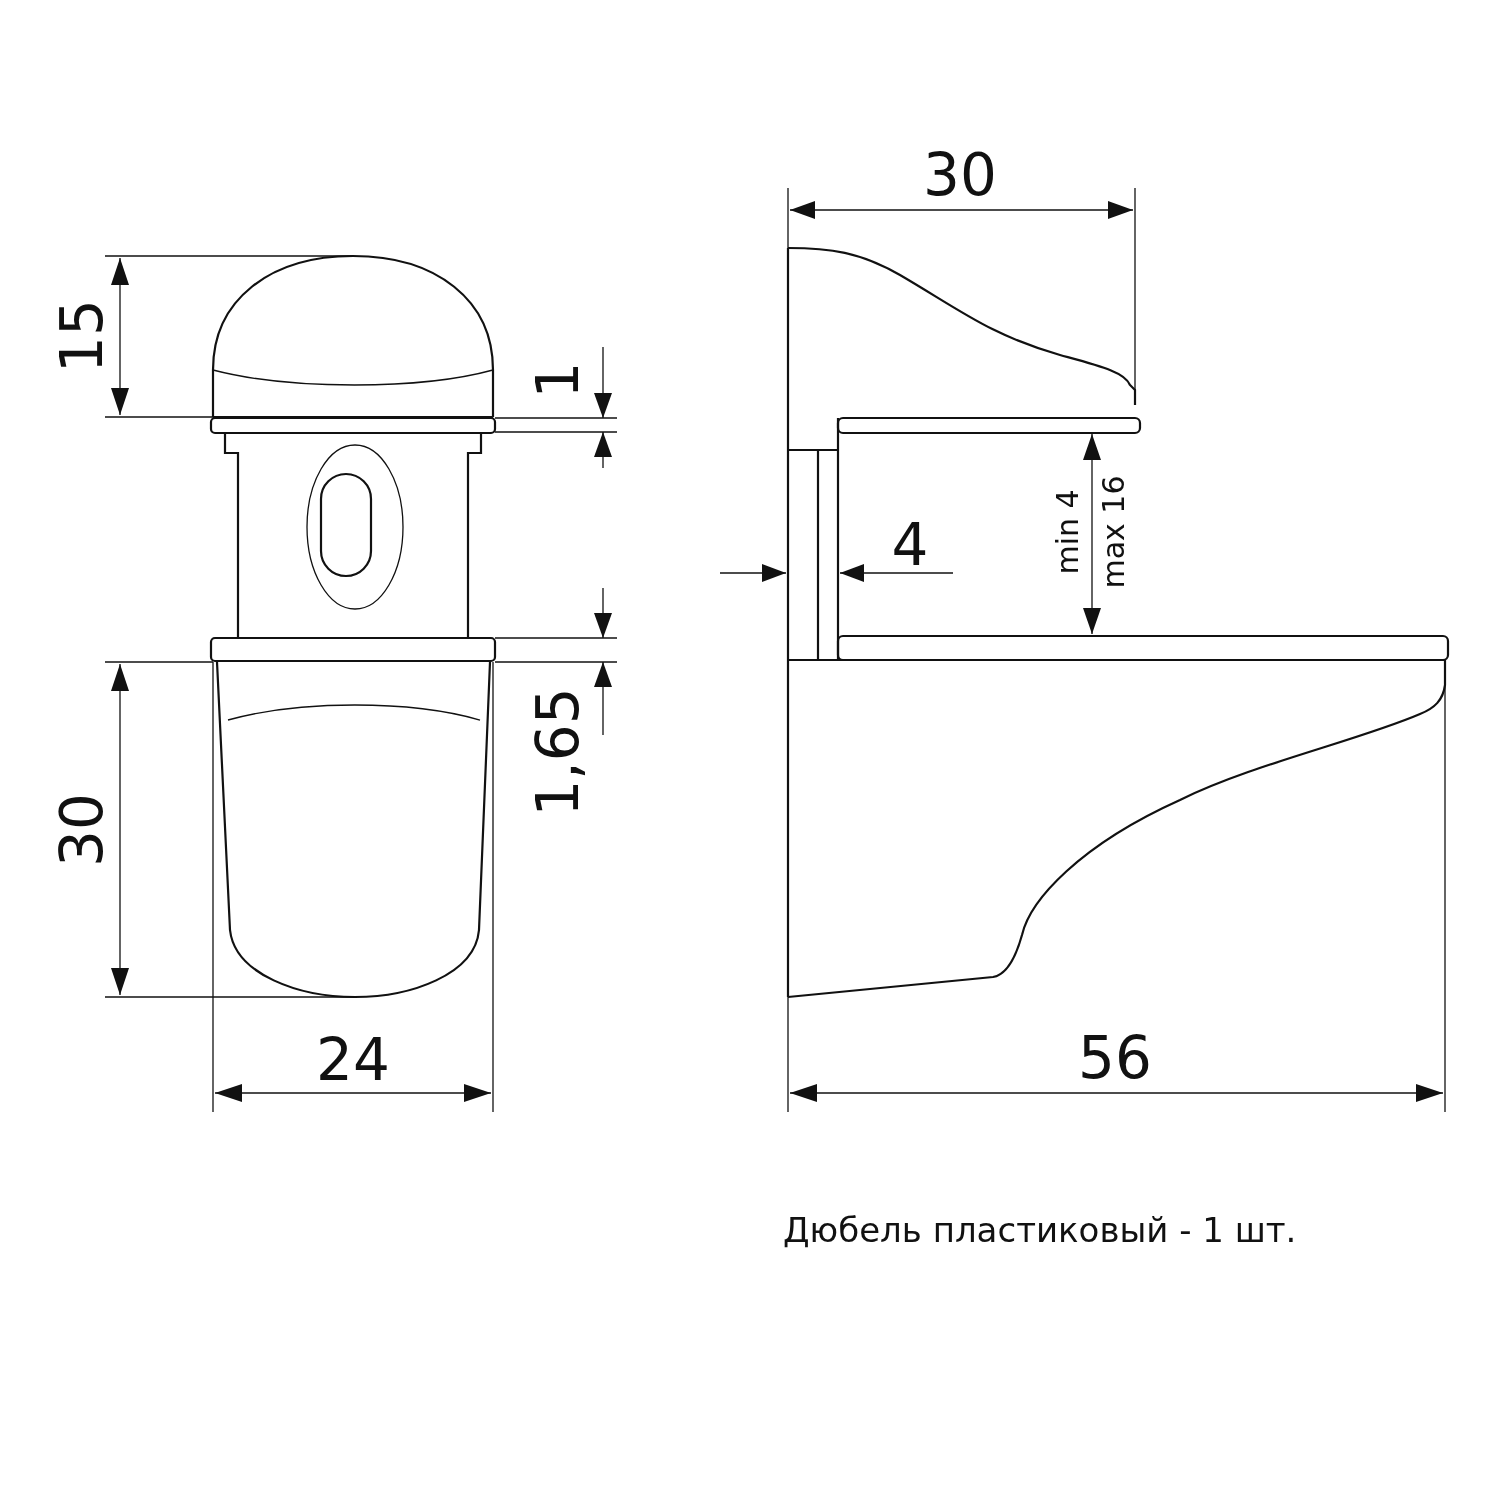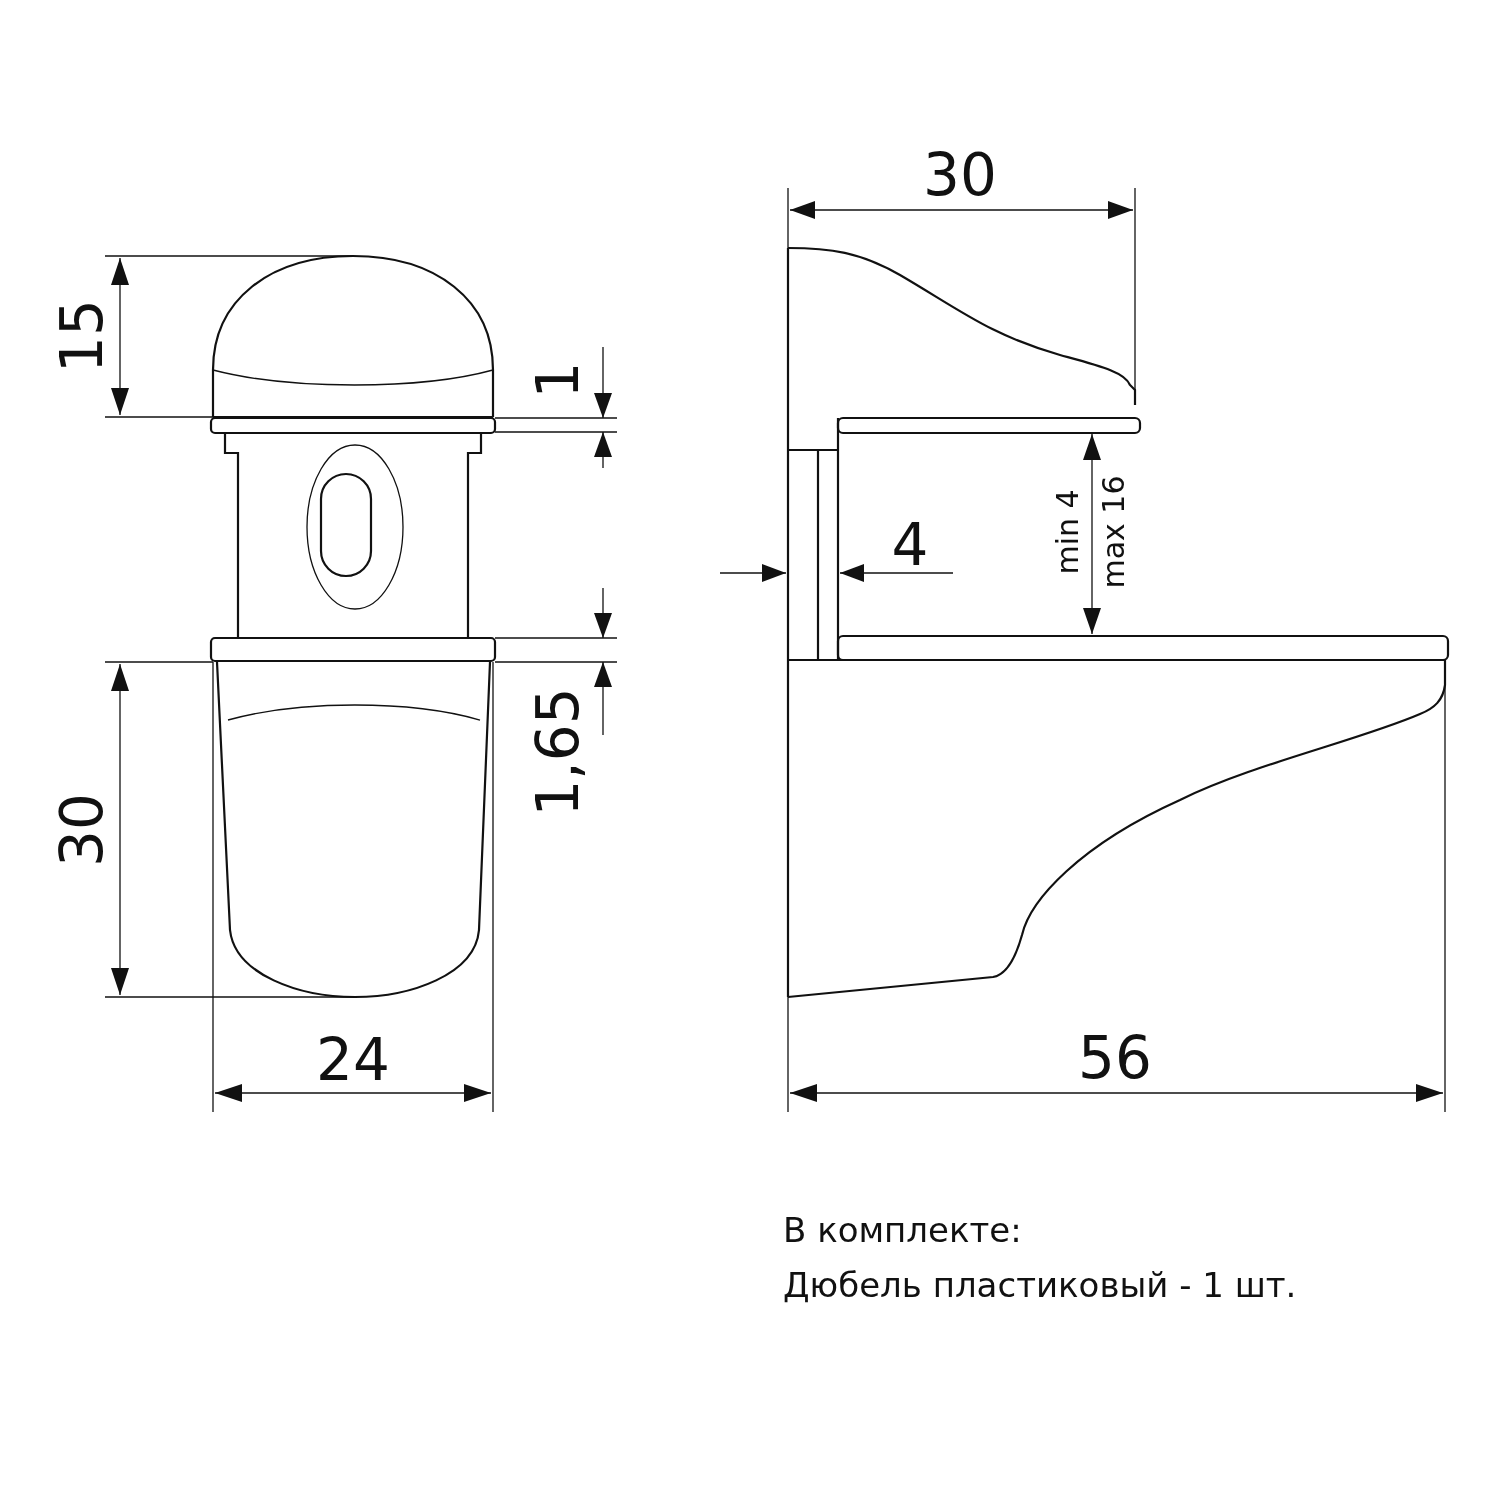--- a/index.html
+++ b/index.html
@@ -116,15 +116,14 @@
 
     <text class="dimtxt" x="960" y="195" text-anchor="middle">30</text>
     <text class="dimtxt" x="910" y="565" text-anchor="middle">4</text>
     <text class="smalltxt" transform="translate(1078,532) rotate(-90)" text-anchor="middle">min 4</text>
     <text class="smalltxt" transform="translate(1124,532) rotate(-90)" text-anchor="middle">max 16</text>
     <text class="dimtxt" x="1115" y="1078" text-anchor="middle">56</text>
   </g>
 </svg>
 
 <div class="notes">
-  <div>В комплекте:</div>
   <div>Дюбель пластиковый - 1 шт.</div>
 </div>
 
 </body></html>

